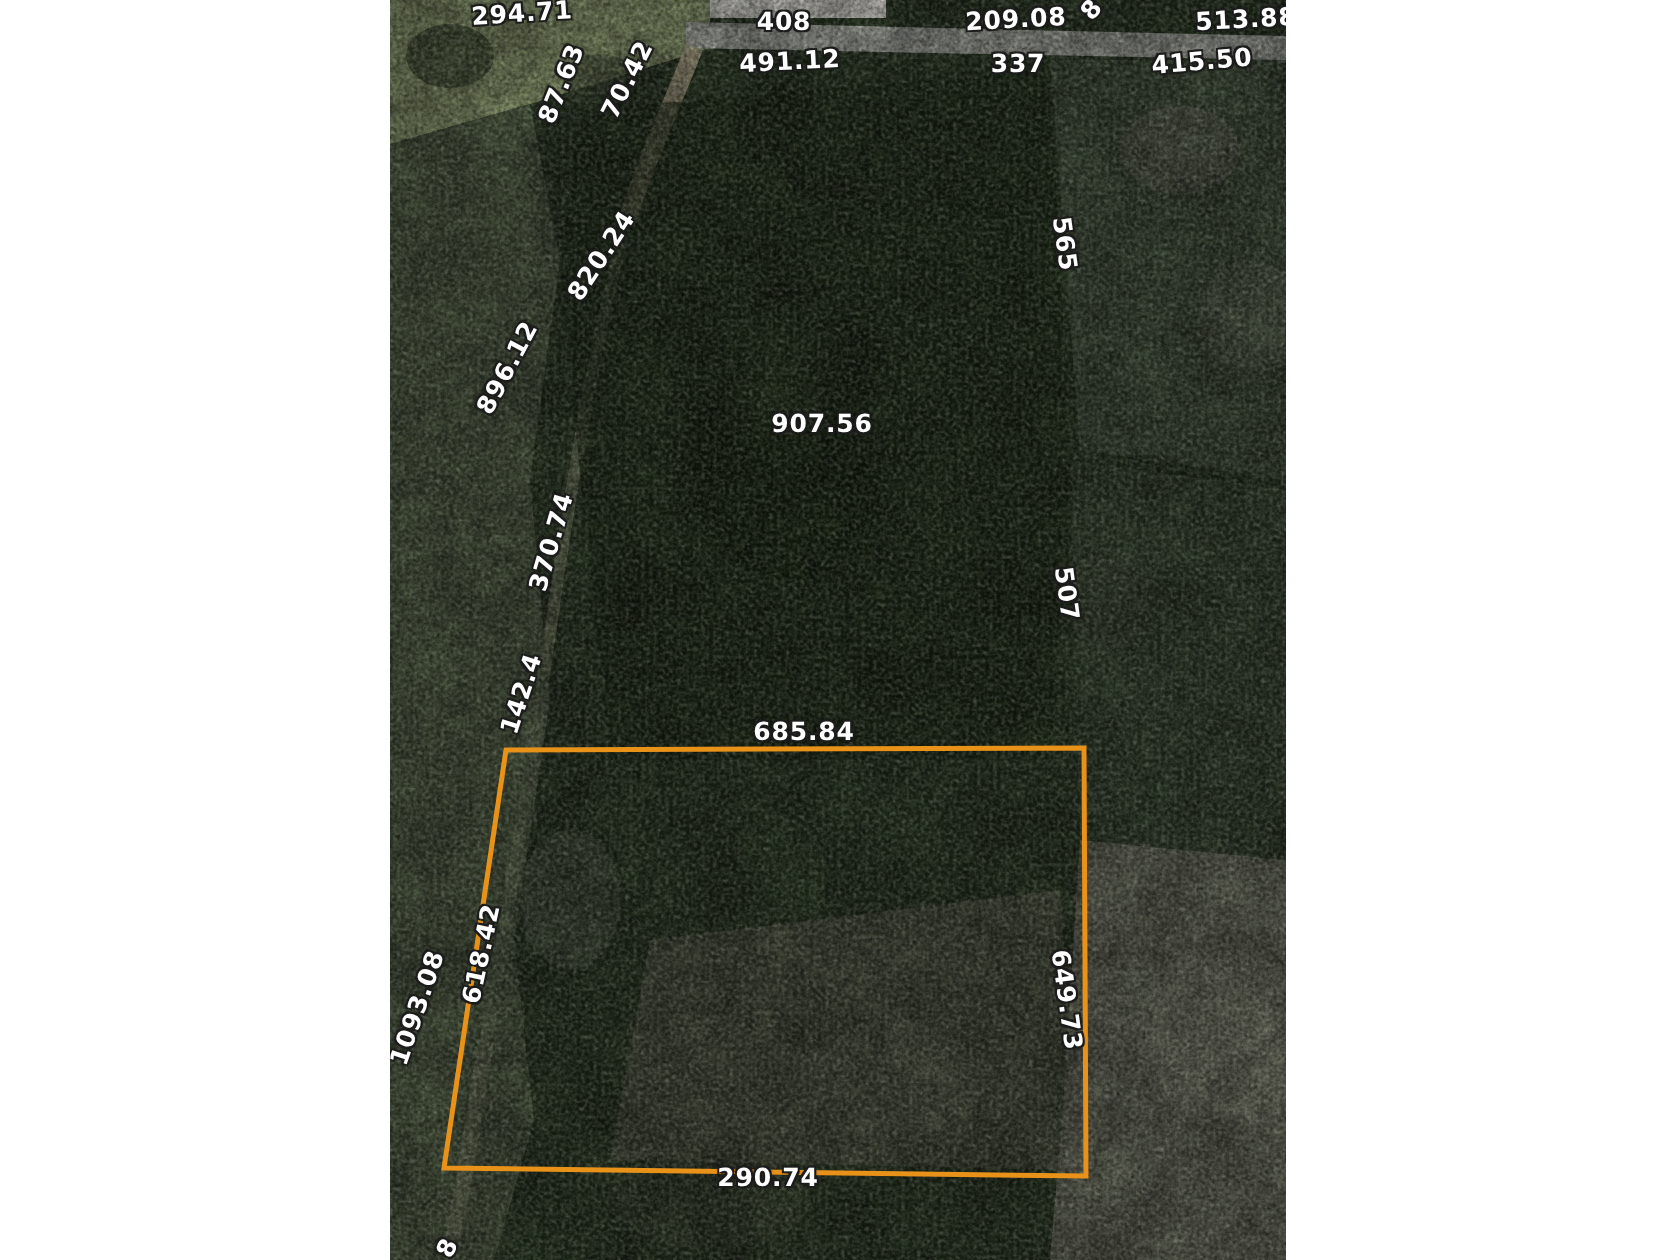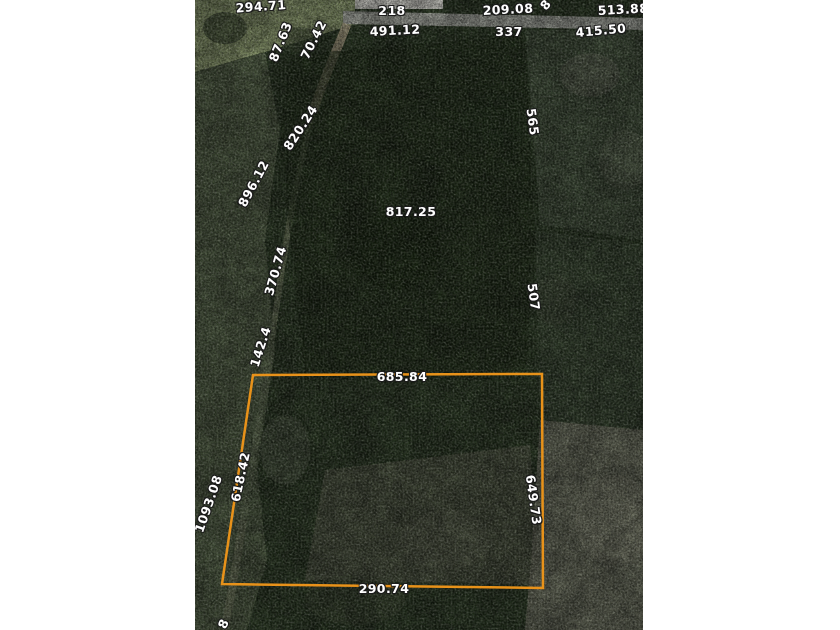--- a/index.html
+++ b/index.html
@@ -85,35 +85,35 @@
       <rect width="448" height="630" filter="url(#nM)" opacity="0.6"></rect>
       <rect width="448" height="630" filter="url(#nD)"></rect>
       <rect width="448" height="630" filter="url(#nL)" opacity="0.7"></rect>
 
       <polygon points="58,375 347,374 348,588 27,584" fill="none" stroke-width="2.5" stroke="#e8921a"></polygon>
     </svg>
 
     <span class="lbl" style="left:66px;top:7px;--r:-4deg">294.71</span>
     <span class="lbl" style="left:86px;top:42px;--r:-68deg">87.63</span>
     <span class="lbl" style="left:119px;top:40px;--r:-63deg">70.42</span>
-    <span class="lbl" style="left:197px;top:11px;--r:0deg">218</span>
+    <span class="lbl" style="left:197px;top:11px;--r:0deg">408</span>
     <span class="lbl" style="left:200px;top:31px;--r:-3deg">491.12</span>
     <span class="lbl" style="left:313px;top:10px;--r:-3deg">209.08</span>
     <span class="lbl" style="left:314px;top:32px;--r:0deg">337</span>
     <span class="lbl" style="left:428px;top:10px;--r:-3deg">513.88</span>
     <span class="lbl" style="left:406px;top:31px;--r:-5deg">415.50</span>
     <span class="lbl" style="left:351px;top:5px;--r:-50deg">8</span>
     <span class="lbl" style="left:106px;top:128px;--r:-57deg">820.24</span>
     <span class="lbl" style="left:59px;top:184px;--r:-62deg">896.12</span>
     <span class="lbl" style="left:81px;top:271px;--r:-74deg">370.74</span>
-    <span class="lbl" style="left:216px;top:212px;--r:0deg">817.25</span>
+    <span class="lbl" style="left:216px;top:212px;--r:0deg">907.56</span>
     <span class="lbl" style="left:337px;top:122px;--r:82deg">565</span>
     <span class="lbl" style="left:338px;top:297px;--r:82deg">507</span>
     <span class="lbl" style="left:66px;top:347px;--r:-72deg">142.4</span>
-    <span class="lbl" style="left:207px;top:377px;--r:0deg">685.84</span>
+    <span class="lbl" style="left:207px;top:366px;--r:0deg">685.84</span>
     <span class="lbl" style="left:338px;top:500px;--r:82deg">649.73</span>
     <span class="lbl" style="left:46px;top:477px;--r:-78deg">618.42</span>
     <span class="lbl" style="left:14px;top:504px;--r:-71deg">1093.08</span>
     <span class="lbl" style="left:189px;top:589px;--r:0deg">290.74</span>
     <span class="lbl" style="left:29px;top:624px;--r:-65deg">8</span>
 
   </div>
 </div>
 
 </body></html>

